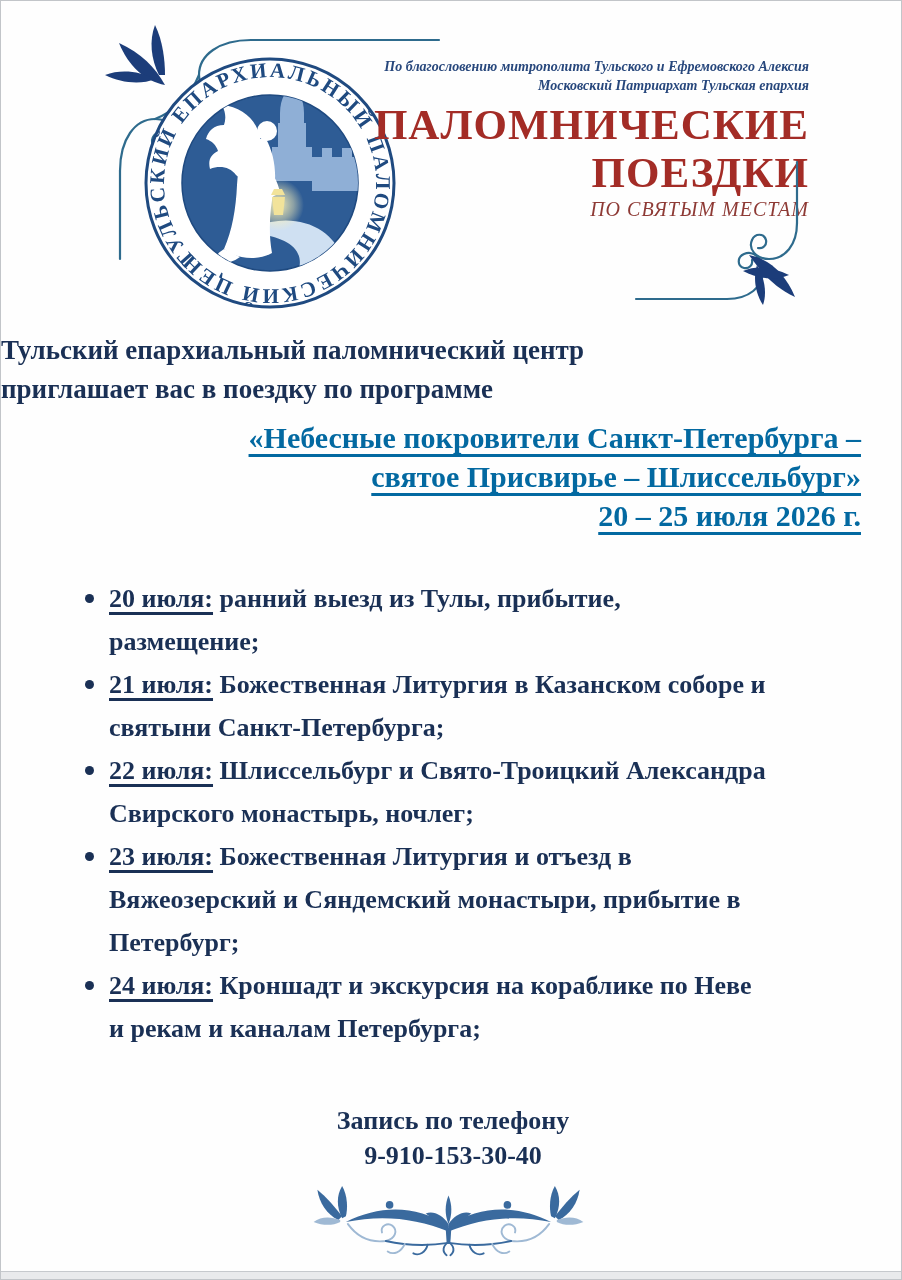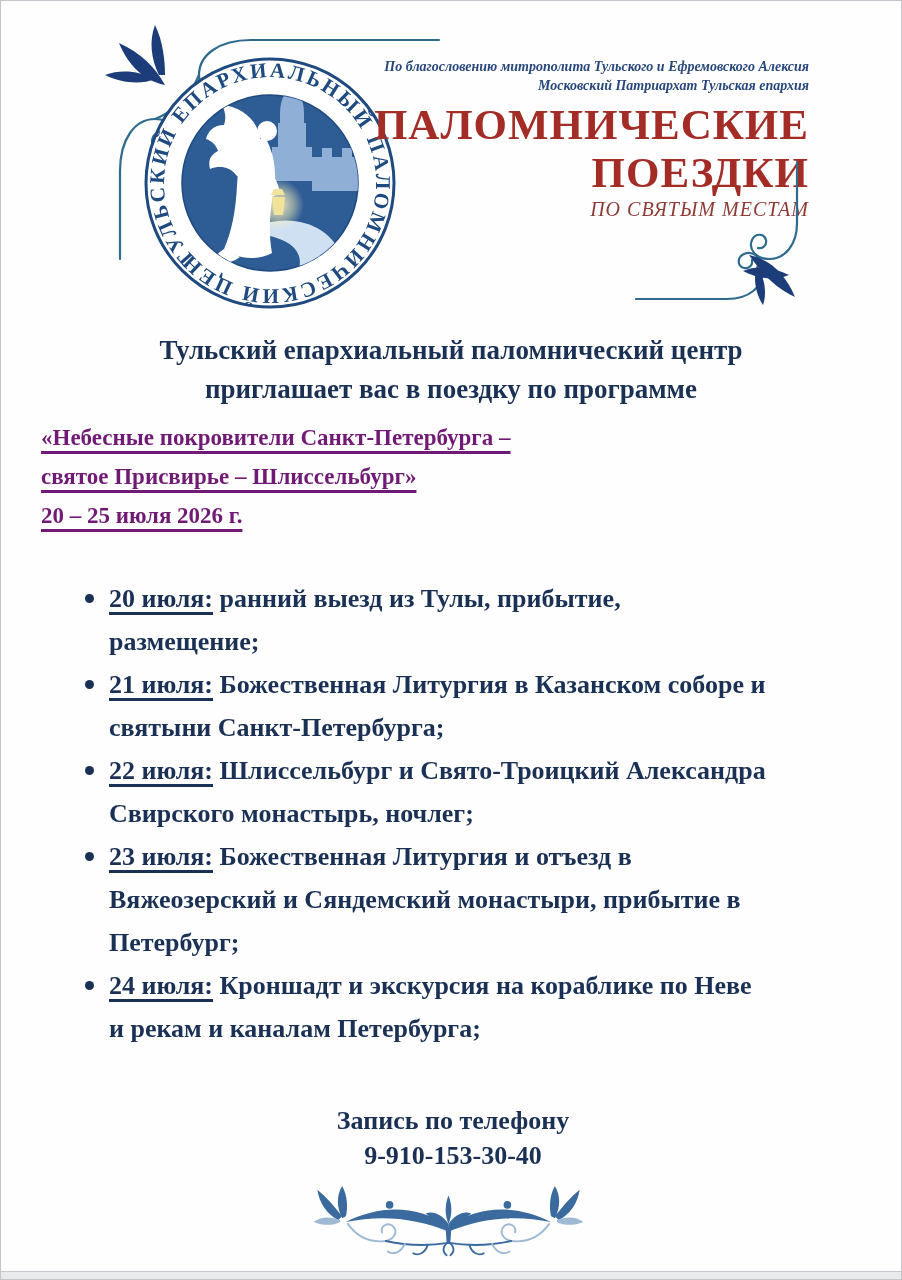--- a/index.html
+++ b/index.html
@@ -25,27 +25,27 @@
   .main-title{
     margin-top:6px;font-size:43px;line-height:48px;font-weight:bold;
     color:#a32c26;letter-spacing:1px;white-space:pre-line;
   }
   .sub-title{
     margin-top:-4px;font-size:20px;line-height:32px;font-weight:normal;
     color:#8e3a35;letter-spacing:1px;font-style:italic;
   }
   
   .intro{
-    position:absolute;left:0;right:0;top:330px;text-align:center;
+    position:absolute;left:0;right:0;top:330px;
     font-size:27px;line-height:39px;font-weight:bold;color:#1a3055;
     white-space:pre-line;
   }
   .program-title{
-    position:absolute;left:40px;right:40px;top:417px;text-align:left;
-    font-size:23px;line-height:39px;font-weight:bold;color:#701a75;
+    position:absolute;left:40px;right:40px;top:417px;text-align:right;
+    font-size:30px;line-height:39px;font-weight:bold;color:#0369a1;
     white-space:pre-line;
     text-decoration:underline;text-decoration-thickness:2.5px;text-underline-offset:6px;
   }
   ul.itinerary{
     position:absolute;left:92px;top:560px;width:795px;margin:16px;padding:0;
     list-style:none;font-size:26px;line-height:43px;font-weight:bold;color:#1a3055;
   }
   ul.itinerary li{position:relative;}
   ul.itinerary li::before{
     content:"";position:absolute;left:-24px;top:17px;width:9px;height:9px;

